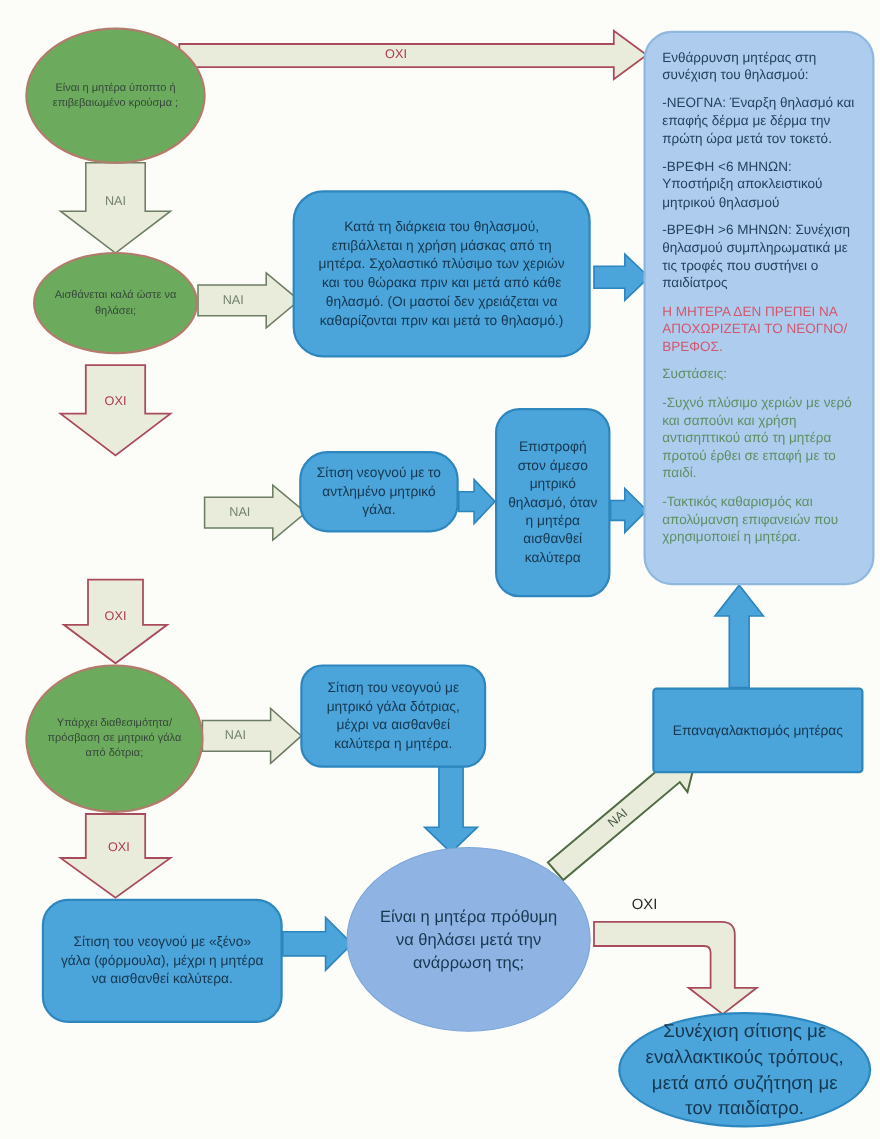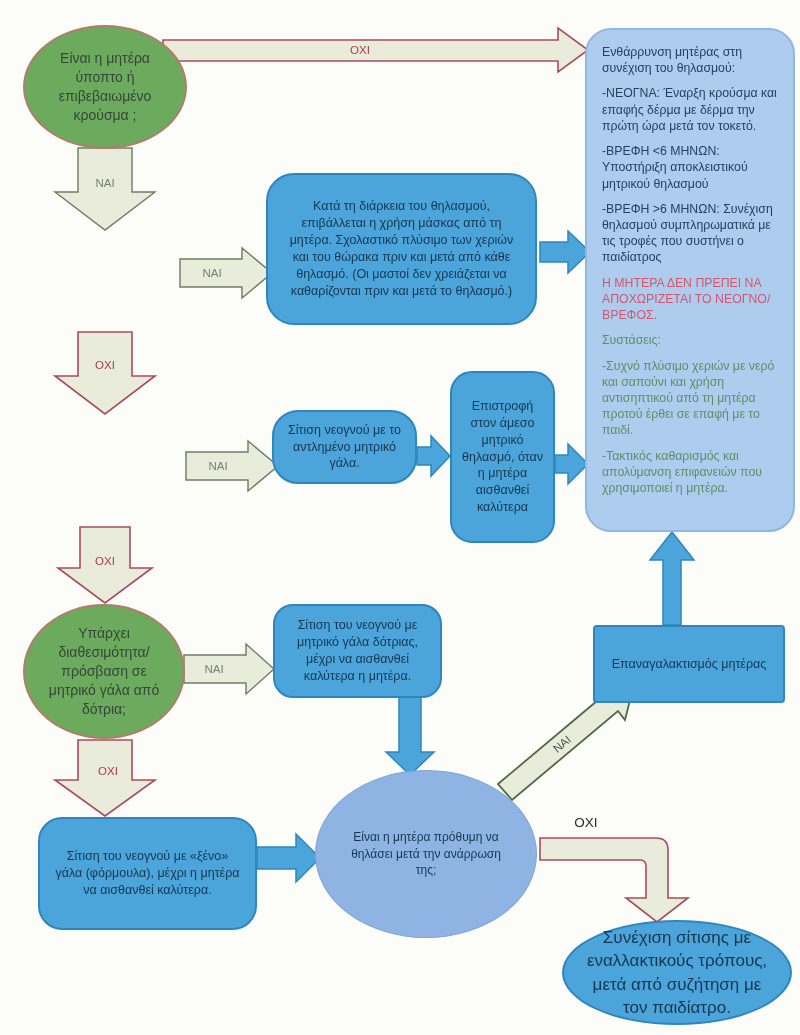--- a/index.html
+++ b/index.html
@@ -13,25 +13,25 @@
   .canvas{position:relative;width:800px;height:1035px;background:var(--bg);overflow:hidden;
           font-family:"Liberation Sans", sans-serif;}
   svg.arrows{position:absolute;left:0;top:0;width:800px;height:1035px;}
   .a-cream-no{fill:var(--cream);stroke:var(--no-border);stroke-width:1.6;}
   .a-cream-yes{fill:var(--cream);stroke:var(--yes-border);stroke-width:1.4;}
   .a-cream-diag{fill:var(--cream);stroke:var(--diag-border);stroke-width:1.8;}
   .a-blue{fill:var(--blue-fill);stroke:var(--blue-border);stroke-width:1.5;}
   .node{position:absolute;display:flex;align-items:center;justify-content:center;text-align:center;
         box-sizing:border-box;}
   .ellipse{border-radius:50%;background:var(--green-fill);border:2px solid var(--green-border);
-           color:var(--node-text);font-size:14px;line-height:1.35;padding:10px 16px;}
+           color:var(--node-text);font-size:10px;line-height:1.35;padding:10px 16px;}
   .bluebox{background:var(--blue-fill);border:2px solid var(--blue-border);color:var(--blue-text);
            font-size:12.5px;line-height:1.35;padding:10px 14px;}
   .circle{border-radius:50%;background:var(--circle-fill);border:1.5px solid var(--circle-border);
-          color:var(--blue-text);font-size:12px;line-height:1.4;padding:16px 26px;}
+          color:var(--blue-text);font-size:15px;line-height:1.4;padding:16px 26px;}
   .blue-ellipse{border-radius:50%;background:var(--blue-fill);border:2px solid var(--blue-border);
           color:var(--blue-text);font-size:17px;line-height:1.38;padding:12px 22px;}
   .panel{position:absolute;left:585px;top:28px;width:210px;height:504px;box-sizing:border-box;
          background:var(--panel-fill);border:2px solid var(--panel-border);border-radius:26px;
          padding:14px 15px;font-size:12.3px;line-height:1.32;}
   .panel p{margin:0 0 9px 0;}
   .panel .navy{color:var(--panel-navy);}
   .panel .red{color:var(--panel-red);}
   .panel .green{color:var(--panel-green);}
   .lbl{position:absolute;transform:translate(-50%,-50%);font-size:11.5px;white-space:nowrap;}
@@ -62,20 +62,23 @@
     <polygon class="a-blue" points="417,447 431,447 431,436 450,456 431,476 431,465 417,465"></polygon>
     <polygon class="a-blue" points="555,455 568,455 568,444 588,464 568,484 568,473 555,473"></polygon>
     <polygon class="a-blue" points="399,697 421,697 421,752 434,752 410,775 386,752 399,752"></polygon>
     <polygon class="a-blue" points="257,847 296,847 296,834 320,858 296,882 296,869 257,869"></polygon>
     <polygon class="a-blue" points="663,625 663,560 650,560 672,532 694,560 681,560 681,625"></polygon>
   </svg>
 
   <div class="node ellipse" style="left:23px;top:25px;width:164px;height:124px;">
     <span>Είναι η μητέρα ύποπτο ή επιβεβαιωμένο κρούσμα ;</span>
   </div>
+  <div class="node ellipse" style="left:30px;top:229px;width:150px;height:93px;">
+    <span>Αισθάνεται καλά ώστε να θηλάσει;</span>
+  </div>
   <div class="node ellipse" style="left:23px;top:604px;width:162px;height:135px;">
     <span>Υπάρχει διαθεσιμότητα/ πρόσβαση σε μητρικό γάλα από δότρια;</span>
   </div>
 
   <div class="node bluebox" style="left:266px;top:173px;width:271px;height:152px;border-radius:28px;text-align:center;">
     <span>Κατά τη διάρκεια του θηλασμού, επιβάλλεται η χρήση μάσκας από τη μητέρα. Σχολαστικό πλύσιμο των χεριών και του θώρακα πριν και μετά από κάθε θηλασμό. (Οι μαστοί δεν χρειάζεται να καθαρίζονται πριν και μετά το θηλασμό.)</span>
   </div>
   <div class="node bluebox" style="left:272px;top:410px;width:145px;height:74px;border-radius:26px;">
     <span>Σίτιση νεογνού με το αντλημένο μητρικό γάλα.</span>
   </div>
@@ -95,21 +98,21 @@
   <div class="node circle" style="left:315px;top:770px;width:222px;height:168px;">
     <span>Είναι η μητέρα πρόθυμη να θηλάσει μετά την ανάρρωση της;</span>
   </div>
 
   <div class="node blue-ellipse" style="left:562px;top:920px;width:230px;height:105px;">
     <span>Συνέχιση σίτισης με εναλλακτικούς τρόπους, μετά από συζήτηση με τον παιδίατρο.</span>
   </div>
 
   <div class="panel">
     <p class="navy">Ενθάρρυνση μητέρας στη συνέχιση του θηλασμού:</p>
-    <p class="navy">-ΝΕΟΓΝΑ: Έναρξη κρούσμα και επαφής δέρμα με δέρμα την πρώτη ώρα μετά τον τοκετό.</p>
+    <p class="navy">-ΝΕΟΓΝΑ: Έναρξη θηλασμό και επαφής δέρμα με δέρμα την πρώτη ώρα μετά τον τοκετό.</p>
     <p class="navy">-ΒΡΕΦΗ &lt;6 ΜΗΝΩΝ: Υποστήριξη αποκλειστικού μητρικού θηλασμού</p>
     <p class="navy">-ΒΡΕΦΗ &gt;6 ΜΗΝΩΝ: Συνέχιση θηλασμού συμπληρωματικά με τις τροφές που συστήνει ο παιδίατρος</p>
     <p class="red">Η ΜΗΤΕΡΑ ΔΕΝ ΠΡΕΠΕΙ ΝΑ ΑΠΟΧΩΡΙΖΕΤΑΙ ΤΟ ΝΕΟΓΝΟ/ΒΡΕΦΟΣ.</p>
     <p class="green">Συστάσεις:</p>
     <p class="green">-Συχνό πλύσιμο χεριών με νερό και σαπούνι και χρήση αντισηπτικού από τη μητέρα προτού έρθει σε επαφή με το παιδί.</p>
     <p class="green">-Τακτικός καθαρισμός και απολύμανση επιφανειών που χρησιμοποιεί η μητέρα.</p>
   </div>
 
   <span class="lbl no" style="left:360px;top:50px;">ΟΧΙ</span>
   <span class="lbl yes" style="left:105px;top:183px;">ΝΑΙ</span>

